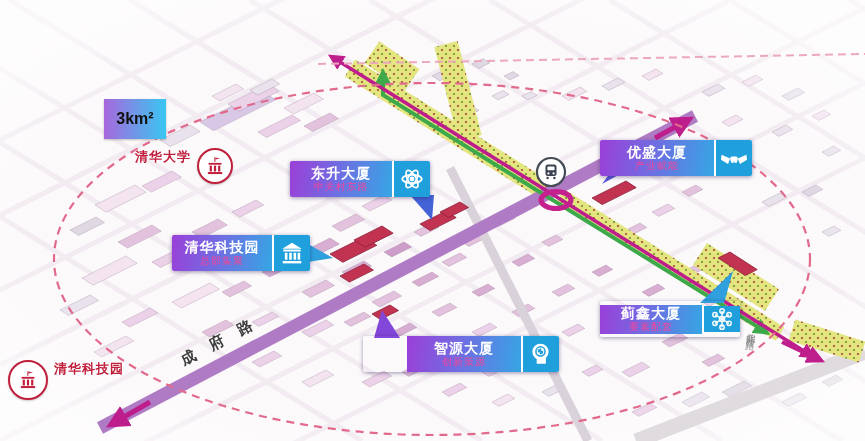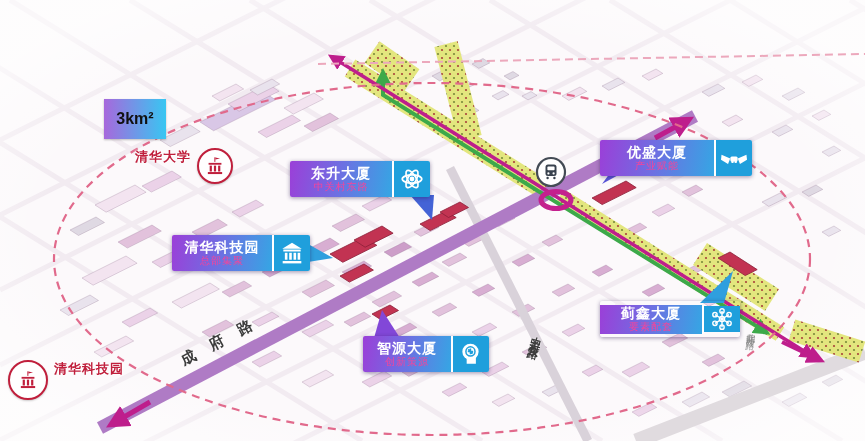--- a/index.html
+++ b/index.html
@@ -323,21 +323,21 @@
             <g fill="#fff">
               <polygon points="0.5,9 8.5,12.5 6.5,17.5 0,13.5"></polygon>
               <polygon points="23.5,9 15.5,12.5 17.5,17.5 24,13.5"></polygon>
               <rect x="8.6" y="10.6" width="6.8" height="4.6" rx="1.4"></rect>
               <rect x="9.4" y="14.4" width="2.4" height="2.2" rx="1"></rect>
               <rect x="12.4" y="14.4" width="2.4" height="2.2" rx="1"></rect>
             </g>
           </svg>
         </div>
       </div>
-      <div class="callout" style="left: 363px; top: 336px; width: 126px;">
+      <div class="callout" style="left: 363px; top: 336px; width: 152px; padding-left: 44px;">
         <div class="co-text">
           <div class="co-title">智源大厦</div>
           <div class="co-sub">创新策源</div>
         </div>
         <div class="co-icon">
           <svg viewBox="0 0 24 24">
             <g fill="#fff">
               <circle cx="11.5" cy="10" r="7.5"></circle>
               <rect x="8" y="14" width="8.5" height="7"></rect>
             </g>

